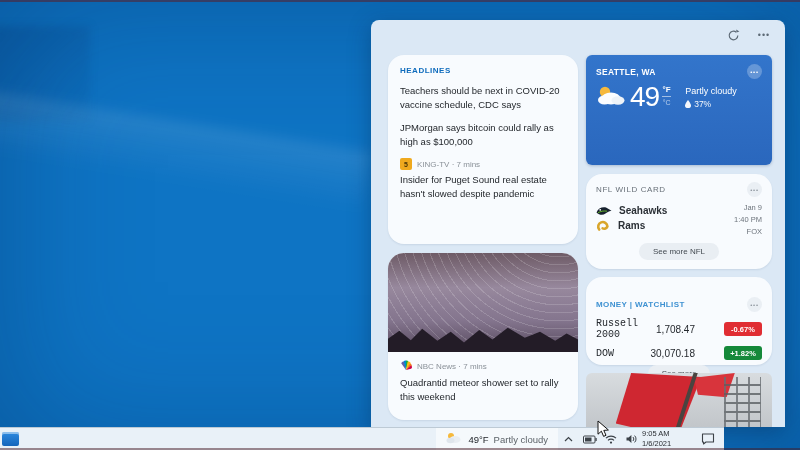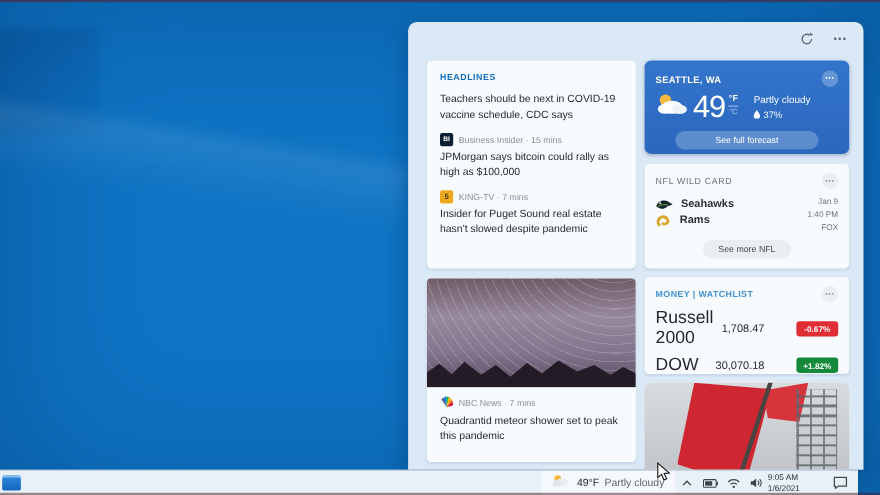--- a/index.html
+++ b/index.html
@@ -31,21 +31,21 @@
     background:var(--panel-bg); border-radius:8px 8px 0 0;
     box-shadow:0 6px 22px rgba(5,35,70,0.35); z-index:5; }
   .panel-toolbar { position:absolute; top:7px; right:13px; display:flex; gap:15px; align-items:center; }
   .tool-btn { width:16px; height:16px; display:flex; align-items:center; justify-content:center; color:#5d6a76; cursor:default; }
   .tool-dots { font-size:9px; letter-spacing:1px; color:#5d6a76; line-height:1; }
 
   .panel-body { display:flex; gap:8px; padding:35px 13px 0 17px; height:100%; }
   .col-left { width:190px; flex:none; display:flex; flex-direction:column; }
   .col-right { flex:1; display:flex; flex-direction:column; }
 
-  .card { background:var(--card-bg); border-radius:4px; box-shadow:0 1px 2px rgba(25,60,100,0.10); }
+  .card { background:var(--card-bg); border-radius:16px; box-shadow:0 1px 2px rgba(25,60,100,0.10); }
 
   
   .headlines-card { height:189px; padding:11px 12px; }
   .hl-title { font-size:8px; font-weight:700; color:var(--accent); letter-spacing:.5px; }
   .news-item { margin-top:9px; }
   .src-row { display:flex; align-items:center; gap:5px; font-size:8px; color:#8a9198; }
   .logo-box { width:12px; height:12px; flex:none; border-radius:2px; display:flex; align-items:center; justify-content:center; }
   .logo-usatoday { border-radius:50%; background:#0096d8; }
   .logo-bi { background:#0b1f33; color:#fff; font-size:6px; font-weight:700; }
   .logo-king { background:#efa91e; color:#4a3506; font-size:7px; font-weight:700; }
@@ -56,21 +56,21 @@
   .meteor { position:relative; height:99px; flex:none;
     background:
       repeating-radial-gradient(circle at 90% -45%, rgba(255,255,255,0.16) 0 1px, rgba(255,255,255,0) 1px 8px),
       linear-gradient(180deg,#6e5b66 0%, #97889d 35%, #84758e 68%, #574a5e 100%); }
   .trees { position:absolute; bottom:0; left:0; width:100%; height:30%;
     background:#231c27;
     clip-path:polygon(0 55%,6% 28%,12% 60%,18% 22%,26% 62%,33% 32%,40% 68%,48% 26%,55% 58%,63% 18%,72% 52%,80% 32%,88% 62%,94% 38%,100% 58%,100% 100%,0 100%); }
   .photo-card-body { padding:8px 12px 0 12px; }
 
   
-  .weather-card { height:85px; background:linear-gradient(180deg,#3375cb,#2a67bd); border-radius:6px;
+  .weather-card { height:110px; background:linear-gradient(180deg,#3375cb,#2a67bd); border-radius:6px;
     padding:9px 10px; color:#fff; box-shadow:0 1px 3px rgba(20,50,100,0.25); }
   .wc-top { display:flex; justify-content:space-between; align-items:center; }
   .wc-loc { font-size:8.5px; font-weight:700; letter-spacing:.3px; }
   .chip { width:15px; height:15px; border-radius:50%; background:rgba(255,255,255,0.25);
     display:flex; align-items:center; justify-content:center; font-size:6px; letter-spacing:.8px; color:#fff; line-height:1; }
   .wc-main { display:flex; align-items:center; margin-top:4px; }
   .wc-temp { font-size:28px; font-weight:400; letter-spacing:-1px; line-height:1; margin-left:4px; }
   .wc-units { display:flex; flex-direction:column; align-items:center; margin-left:3px; margin-top:-4px; }
   .wc-unit-f { font-size:8px; font-weight:700; }
   .wc-unit-div { width:9px; height:1px; background:rgba(255,255,255,0.55); margin:2px 0; }
@@ -88,43 +88,43 @@
   .nfl-title { font-size:8px; color:#687078; letter-spacing:.6px; }
   .chip-gray { background:#eaeff4; color:#8d959d; }
   .nfl-body { display:flex; justify-content:space-between; margin-top:5px; }
   .team-row { display:flex; align-items:center; gap:7px; margin:3px 0; }
   .team-name { font-size:10px; font-weight:700; color:#2b3036; }
   .nfl-sched { text-align:right; font-size:7.5px; color:#6d747c; line-height:1.6; }
   .pill-btn { display:block; margin:5px auto 0 auto; background:#e9eef3; border:none; border-radius:10px;
     color:#444b52; font-size:8px; padding:4px 14px; font-family:inherit;text-align:right; }
 
   
-  .money-card { margin-top:8px; height:88px; padding:8px 10px; }
+  .money-card { margin-top:8px; height:88px; padding:20px 10px; }
   .money-title { font-size:8px; font-weight:700; color:var(--money-title); letter-spacing:.4px; }
   .money-row { display:flex; align-items:center; margin-top:6px; }
-  .mr-name { flex:1; font-size:16px; color:#25292e; }
+  .mr-name { flex:1; font-size:10px; color:#25292e;font-family:Liberation Mono, monospace; }
   .mr-value { font-size:10px; color:#25292e; margin-right:7px; }
   .badge { width:38px; text-align:center; font-size:7.5px; font-weight:700; color:#fff; border-radius:3px; padding:2.5px 0;margin-left:22px; }
   .badge-down { background:var(--badge-red); }
   .badge-up { background:var(--badge-green); }
 
   
   .photo2 { margin-top:8px; flex:1; border-radius:6px 6px 0 0; overflow:hidden; position:relative;
     background:linear-gradient(180deg,#d8dcdf,#c2c6ca); }
   .flag1 { position:absolute; left:16%; top:0; width:46%; height:120%; background:#cf2731;
     clip-path:polygon(18% 0,100% 6%,72% 100%,0 78%); }
   .flag2 { position:absolute; left:58%; top:0; width:22%; height:45%; background:#d8343c;
     clip-path:polygon(0 20%,100% 0,80% 100%,10% 90%); }
   .mast { position:absolute; left:52%; top:-10%; width:4px; height:140%; background:#4a4440; transform:rotate(18deg); }
   .scaffold { position:absolute; right:6%; top:8%; width:20%; height:100%;
     background:repeating-linear-gradient(0deg,#5a5f63 0 2px,rgba(0,0,0,0) 2px 9px),
                repeating-linear-gradient(90deg,#6a6f73 0 2px,rgba(0,0,0,0) 2px 12px); opacity:.8; }
 
   
-  .taskbar { position:absolute; left:0; top:427px; width:780px; height:23px; background:var(--taskbar-bg);
+  .taskbar { position:absolute; left:0; top:427px; width:724px; height:23px; background:var(--taskbar-bg);
     border-top:1px solid rgba(110,130,150,0.35); z-index:20; display:flex; align-items:center; }
   .tb-left-icon { position:absolute; left:2px; top:4px; width:17px; height:14px; background:linear-gradient(180deg,#2e8be0,#1565bb);
     border-radius:2px; box-shadow:inset 0 2px 0 rgba(255,255,255,0.45); }
   .tb-right { position:absolute; right:0; top:0; height:100%; display:flex; align-items:center; }
   .tb-weather { display:flex; align-items:center; gap:5px; padding:0 10px; height:100%;
     background:rgba(255,255,255,0.55); }
   .tb-temp { font-size:9.5px; color:#22262b; }
   .tb-cond { font-size:9.5px; color:#5c6369; }
   .tray-icon { width:21px; height:100%; display:flex; align-items:center; justify-content:center; color:#3c4248; }
   .clock { width:50px; font-size:7.5px; color:#2a2e33; line-height:1.3; }
@@ -156,28 +156,24 @@
     </div>
 
     <div class="panel-body">
 
       <div class="col-left">
 
         <div class="card headlines-card">
           <div class="hl-title">HEADLINES</div>
 
           <div class="news-item">
-            <div class="news-title">Teachers should be next in COVID-19 vaccine schedule, CDC says</div>
+            <div class="news-title">Teachers should be next in COVID-20 vaccine schedule, CDC says</div>
           </div>
 
           <div class="news-item">
-            <div class="src-row">
-              <span class="logo-box logo-bi">BI</span>
-              <span>Business Insider · 15 mins</span>
-            </div>
             <div class="news-title">JPMorgan says bitcoin could rally as high as $100,000</div>
           </div>
 
           <div class="news-item">
             <div class="src-row">
               <span class="logo-box logo-king">5</span>
               <span>KING-TV · 7 mins</span>
             </div>
             <div class="news-title">Insider for Puget Sound real estate hasn't slowed despite pandemic</div>
           </div>
@@ -194,21 +190,21 @@
                   <path d="M6 10 L1.2 3.2 A2.6 2.6 0 0 1 4.4 1.8 Z" fill="#645faa"></path>
                   <path d="M6 10 L3.6 1.4 A2.4 2.4 0 0 1 6 0.6 Z" fill="#0089d0"></path>
                   <path d="M6 10 L6 0.6 A2.4 2.4 0 0 1 8.4 1.4 Z" fill="#0db14b"></path>
                   <path d="M6 10 L7.6 1.8 A2.6 2.6 0 0 1 10.8 3.2 Z" fill="#fdb913"></path>
                   <path d="M6 10 L10 3.6 A2.2 2.2 0 0 1 11.6 6.4 Z" fill="#f37021"></path>
                   <path d="M6 10 L11.2 5.6 A2 2 0 0 1 11 8.8 Z" fill="#cc004c"></path>
                 </svg>
               </span>
               <span>NBC News · 7 mins</span>
             </div>
-            <div class="news-title">Quadrantid meteor shower set to peak this pandemic</div>
+            <div class="news-title">Quadrantid meteor shower set to rally this weekend</div>
           </div>
         </div>
       </div>
 
       <div class="col-right">
 
         <div class="weather-card">
           <div class="wc-top">
             <span class="wc-loc">SEATTLE, WA</span>
             <span class="chip">•••</span>
@@ -231,21 +227,20 @@
             <span class="wc-right">
               <div class="wc-cond">Partly cloudy</div>
               <div class="wc-precip">
                 <svg width="6" height="8" viewBox="0 0 6 8">
                     <path d="M3 0 C3 0 0 3.8 0 5.4 A3 2.6 0 0 0 6 5.4 C6 3.8 3 0 3 0 Z" fill="#fff"></path>
                   </svg>
                 <span>37%</span>
               </div>
             </span>
           </div>
-          <button class="wc-btn">See full forecast</button>
         </div>
 
         <div class="card nfl-card">
           <div class="card-head">
             <span class="nfl-title">NFL WILD CARD</span>
             <span class="chip chip-gray">•••</span>
           </div>
           <div class="nfl-body">
             <div>
               <div class="team-row">

